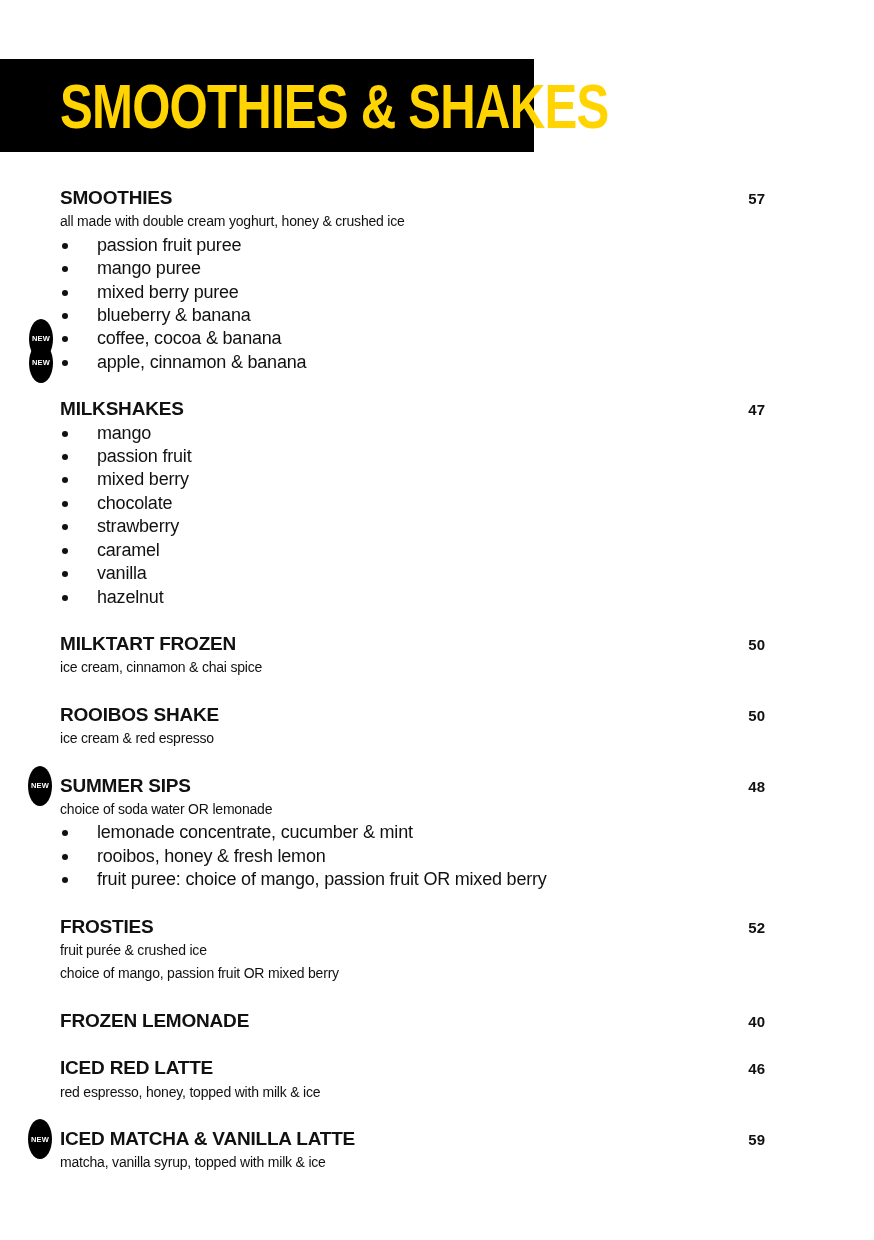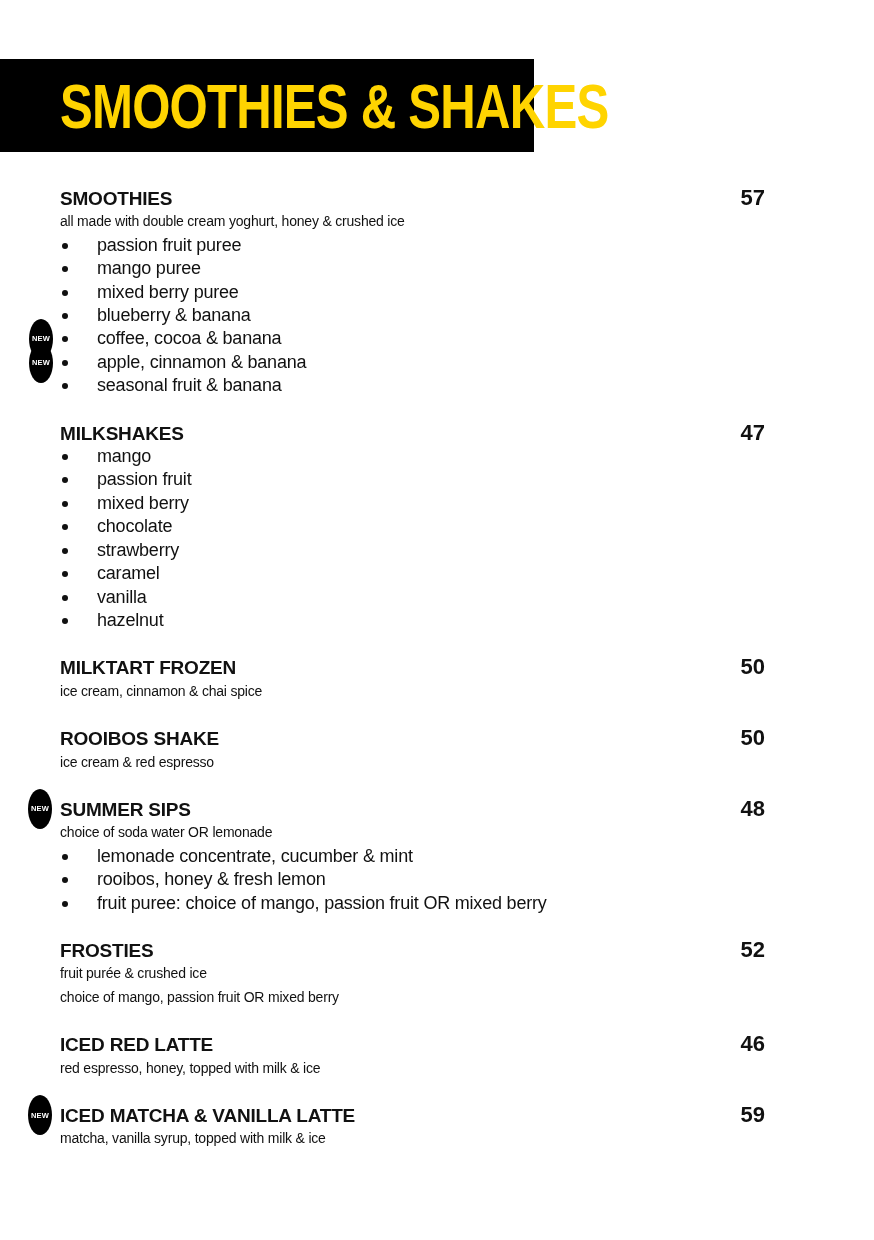--- a/index.html
+++ b/index.html
@@ -40,21 +40,21 @@
   .section{margin-bottom:23px;}
   .sec-head{
     position:relative;
     display:flex;justify-content:space-between;align-items:baseline;
     line-height:23.4px;
   }
   .sec-title{
     font-size:19px;font-weight:700;letter-spacing:-0.2px;
   }
   .sec-price{
-    font-size:22px;font-weight:700;
+    font-size:15px;font-weight:700;
   }
   .desc{
     font-size:14px;line-height:23.4px;letter-spacing:-0.2px;
   }
   ul.bullets{list-style:none;margin:0;padding:0;}
   li.bullet{
     position:relative;
     padding-left:37px;
     font-size:18px;line-height:23.4px;letter-spacing:-0.2px;
   }
@@ -88,21 +88,20 @@
         <span class="sec-price">57</span>
       </div>
       <div class="desc">all made with double cream yoghurt, honey &amp; crushed ice</div>
       <ul class="bullets">
         <li class="bullet"><span class="bullet-dot"></span><span>passion fruit puree</span></li>
         <li class="bullet"><span class="bullet-dot"></span><span>mango puree</span></li>
         <li class="bullet"><span class="bullet-dot"></span><span>mixed berry puree</span></li>
         <li class="bullet"><span class="bullet-dot"></span><span>blueberry &amp; banana</span></li>
         <li class="bullet"><span class="new-badge">NEW</span><span class="bullet-dot"></span><span>coffee, cocoa &amp; banana</span></li>
         <li class="bullet"><span class="new-badge">NEW</span><span class="bullet-dot"></span><span>apple, cinnamon &amp; banana</span></li>
-        <li class="bullet"><span class="bullet-dot"></span><span>seasonal fruit &amp; banana</span></li>
       </ul>
     </section>
     <section class="section">
       <div class="sec-head">
         <span class="sec-title">MILKSHAKES</span>
         <span class="sec-price">47</span>
       </div>
       <ul class="bullets">
         <li class="bullet"><span class="bullet-dot"></span><span>mango</span></li>
         <li class="bullet"><span class="bullet-dot"></span><span>passion fruit</span></li>
@@ -144,20 +143,26 @@
     <section class="section">
       <div class="sec-head">
         <span class="sec-title">FROSTIES</span>
         <span class="sec-price">52</span>
       </div>
       <div class="desc">fruit purée &amp; crushed ice</div>
       <div class="desc">choice of mango, passion fruit OR mixed berry</div>
     </section>
     <section class="section">
       <div class="sec-head">
+        <span class="sec-title">FROZEN LEMONADE</span>
+        <span class="sec-price">40</span>
+      </div>
+    </section>
+    <section class="section">
+      <div class="sec-head">
         <span class="sec-title">ICED RED LATTE</span>
         <span class="sec-price">46</span>
       </div>
       <div class="desc">red espresso, honey, topped with milk &amp; ice</div>
     </section>
     <section class="section">
       <div class="sec-head">
         <span class="new-badge">NEW</span>
         <span class="sec-title">ICED MATCHA &amp; VANILLA LATTE</span>
         <span class="sec-price">59</span>

